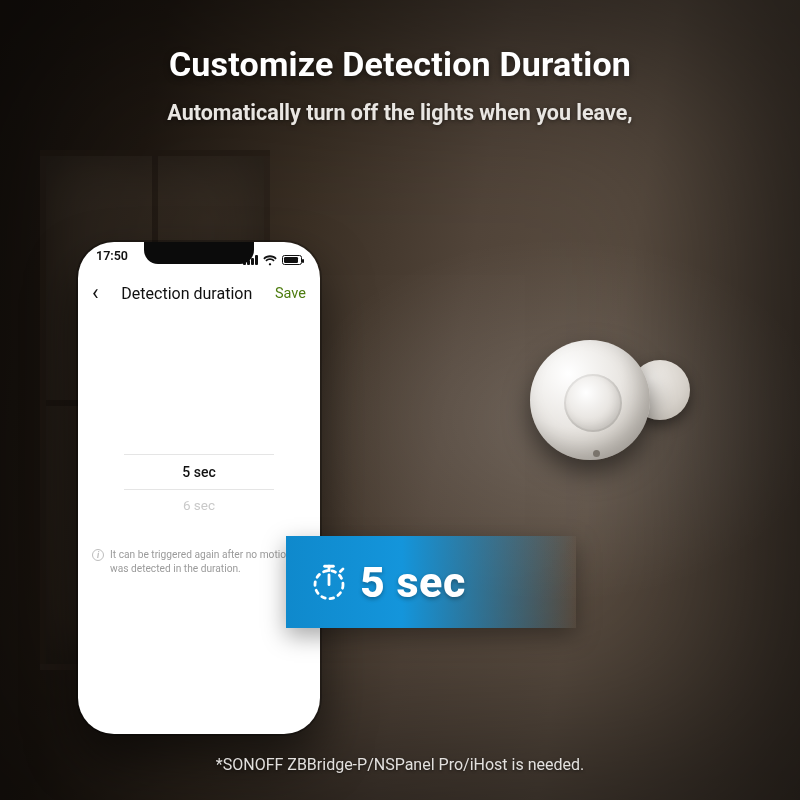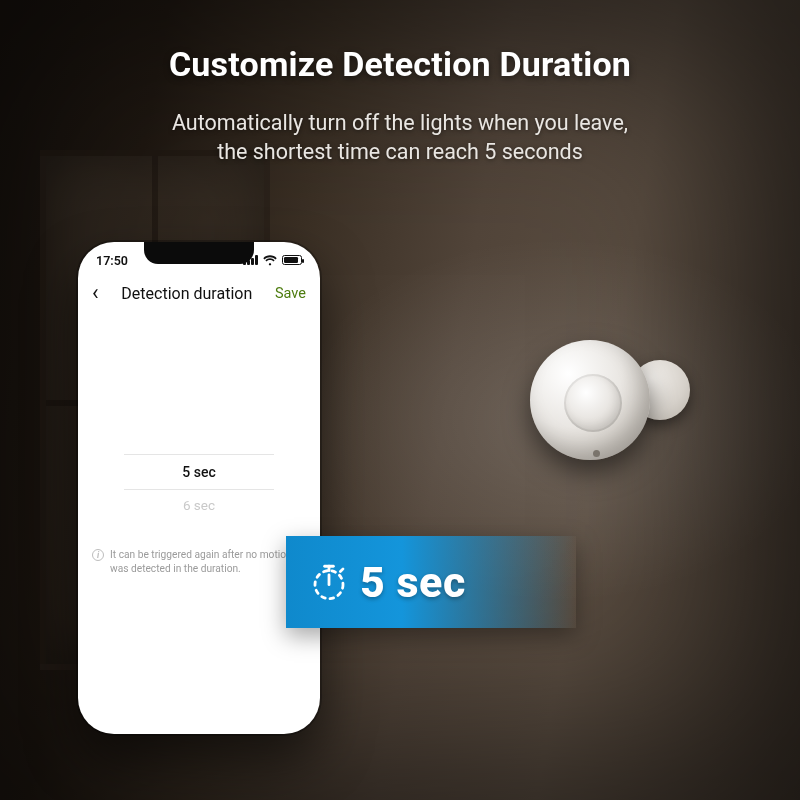--- a/index.html
+++ b/index.html
@@ -51,45 +51,45 @@
 
   
   .headline {
     position: absolute; top: 44px; left: 0; right: 0;
     text-align: center; color: #fff;
     padding: 0 60px;
   }
   .headline h1 {
     font-size: 34px; font-weight: 700; letter-spacing: 0.2px;
     text-shadow: 0 2px 6px rgba(0,0,0,0.5);
-    margin-bottom: 24px;
+    margin-bottom: 14px;
   }
   .headline p {
-    font-size: 21.5px; font-weight: 400; color: #e9e6e2; line-height: 1.35;
+    font-size: 21.5px; font-weight: 700; color: #e9e6e2; line-height: 1.35;
     text-shadow: 0 1px 4px rgba(0,0,0,0.5);
   }
 
   
   .phone {
     position: absolute; left: 78px; top: 242px;
     width: 242px; height: 492px;
     background: #ffffff;
     border-radius: 36px;
     box-shadow: 0 24px 50px rgba(0,0,0,0.55), 0 0 0 2px rgba(0,0,0,0.25);
     overflow: hidden;
   }
   .phone .notch {
     position: absolute; top: 0; left: 50%; transform: translateX(-50%);
     width: 110px; height: 22px; background: #0b0b0b;
     border-bottom-left-radius: 14px; border-bottom-right-radius: 14px;
     z-index: 5;
   }
   .statusbar {
     position: absolute; top: 0; left: 0; right: 0; height: 30px;
-    display: flex; align-items: center; justify-content: space-between;
+    display: flex; justify-content: space-between;
     padding: 6px 18px 0 18px;
     font-size: 12.5px; font-weight: 600; color: #111;
     z-index: 4;
   }
   .status-right { display: flex; gap: 5px; align-items: center; }
   .sig-icon, .wifi-icon, .batt-icon { display:inline-block; }
   .sig-icon { width: 15px; height: 10px; position: relative; }
   .sig-icon span { position:absolute; bottom:0; width:2.5px; background:#111; border-radius:1px; }
   .sig-icon span:nth-child(1){left:0;height:3px;}
   .sig-icon span:nth-child(2){left:4px;height:5px;}
@@ -175,21 +175,20 @@
 
   <div class="sensor-mount"></div>
   <div class="sensor-body"></div>
   <div class="sensor-lens"></div>
   <div class="sensor-led"></div>
 
   <div class="headline">
     <h1>Customize Detection Duration</h1>
     <p>
       <span>Automatically turn off the lights when you leave,</span><br>
-      <span>the shortest time can reach 5 seconds</span>
     </p>
   </div>
 
   <div class="phone">
     <div class="notch"></div>
 
     <div class="statusbar">
       <span>17:50</span>
       <span class="status-right">
         <span class="sig-icon">
@@ -232,13 +231,14 @@
         <circle cx="24" cy="27" r="16" stroke-dasharray="4.2 5.6"></circle>
         <line x1="24" y1="27" x2="24" y2="16"></line>
         <line x1="19" y1="6" x2="29" y2="6"></line>
         <line x1="24" y1="6" x2="24" y2="11"></line>
         <line x1="37" y1="12" x2="40" y2="9"></line>
       </svg>
     </span>
     <span class="big">5 sec</span>
   </div>
 
+  <div class="footnote">*SONOFF ZBBridge-P/NSPanel Pro/iHost is needed.</div>
 </div>
 
 </body></html>

